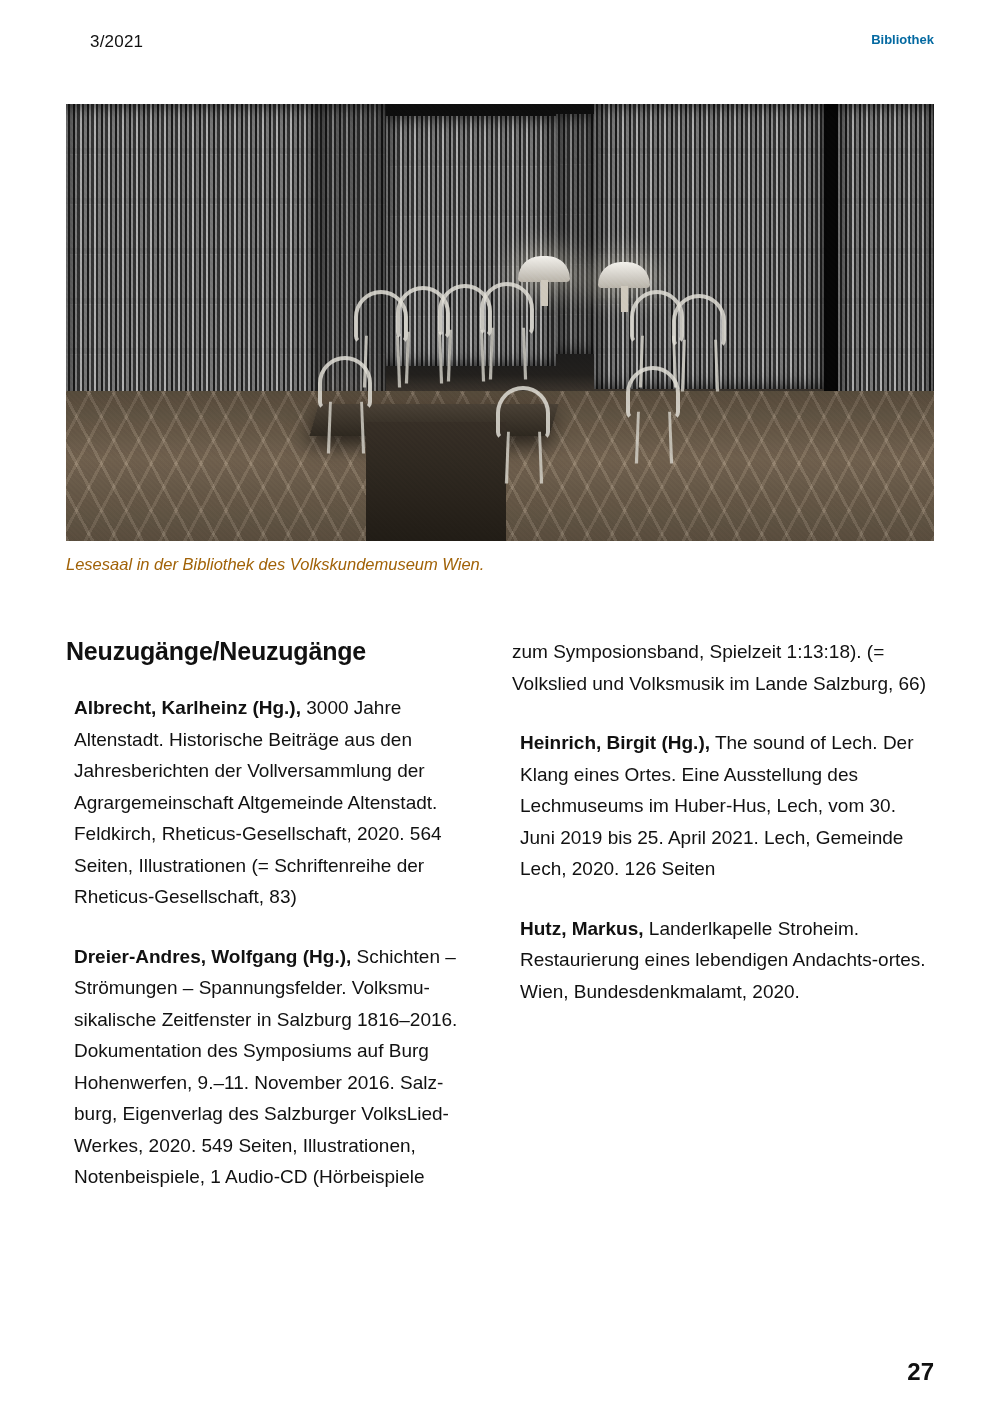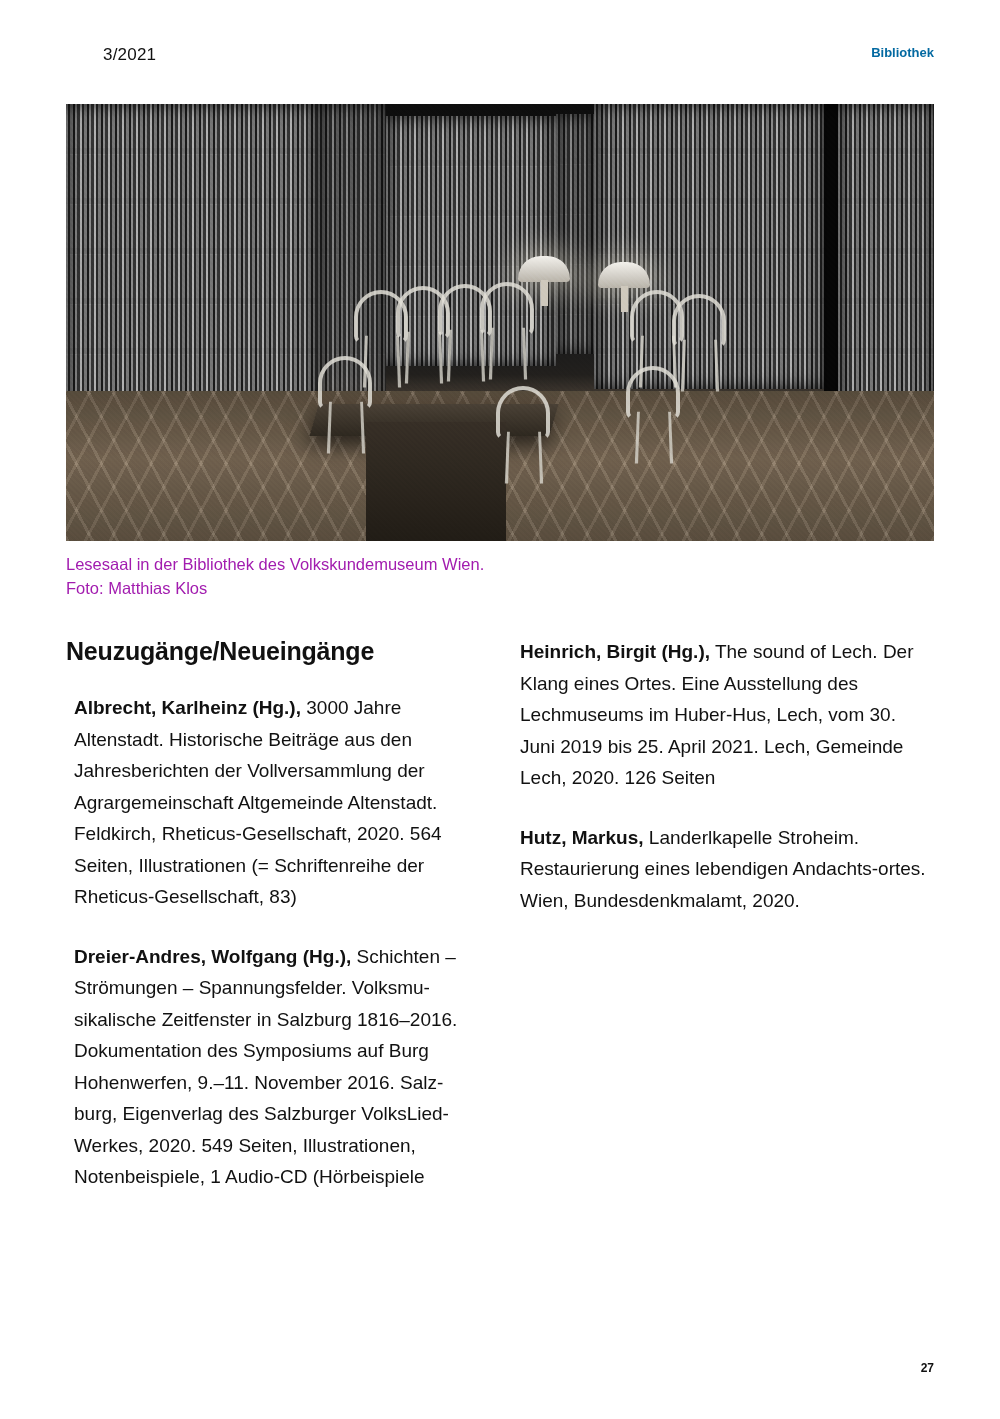--- a/index.html
+++ b/index.html
@@ -19,24 +19,23 @@
     position: relative;
     width: 1000px;
     height: 1419px;
     box-sizing: border-box;
   }
 
   
   .runhead {
     position: absolute;
     top: 32px;
-    left: 79px;
+    left: 66px;
     right: 66px;
     height: 24px;
-    margin-top: 13px;
   }
   .runhead .issue {
     position: absolute;
     left: 24px;
     top: 0;
     font-size: 17px;
     letter-spacing: 0.2px;
     color: #111;
   }
   .runhead .section {
@@ -147,21 +146,22 @@
   }
 
   
   .caption {
     position: absolute;
     left: 66px;
     top: 552px;
     width: 620px;
     font-size: 16.5px;
     line-height: 24px;
-    color: #a21caf;
+    color: #a16207;
+    font-style: italic;
   }
 
   
   .col {
     position: absolute;
     top: 636px;
     width: 418px;
     font-size: 19px;
     line-height: 31.5px;
     color: #111;
@@ -182,22 +182,22 @@
   .entry:last-child { margin-bottom: 0; }
   .entry b { font-weight: bold; }
   .cont-top {
     margin: 0 0 28px 0;
   }
 
   
   .folio {
     position: absolute;
     right: 66px;
-    bottom: 44px;
-    font-size: 12px;
+    bottom: 33px;
+    font-size: 24px;
     font-weight: bold;
   }
 </style>
 </head>
 <body>
 
 <div class="page">
 
   <div class="runhead">
     <span class="issue">3/2021</span>
@@ -250,35 +250,35 @@
       <div class="chair" style="left:252px; top:252px;">
           <div class="legs"></div>
         </div>
 
       <div class="photo-grain"></div>
     </div>
   </div>
 
   <div class="caption">
     <div>Lesesaal in der Bibliothek des Volkskundemuseum Wien.</div>
-    <div>Foto: Matthias Klos</div>
   </div>
 
   <div class="col left">
-    <h1 class="section-title">Neuzugänge/Neueingänge</h1>
+    <h1 class="section-title">Neuzugänge/Neuzugänge</h1>
 
     <p class="entry">
       <b>Albrecht, Karlheinz (Hg.),</b><span> 3000 Jahre Altenstadt. Historische Beiträge aus den Jahresberichten der Vollversammlung der Agrargemeinschaft Altgemeinde Altenstadt. Feldkirch, Rheticus-Gesellschaft, 2020. 564 Seiten, Illustrationen (= Schriftenreihe der Rheticus-Gesellschaft, 83)</span>
     </p>
     <p class="entry">
       <b>Dreier-Andres, Wolfgang (Hg.),</b><span> Schichten – Strömungen – Spannungsfelder. Volksmu-sikalische Zeitfenster in Salzburg 1816–2016. Dokumentation des Symposiums auf Burg Hohenwerfen, 9.–11. November 2016. Salz-burg, Eigenverlag des Salzburger VolksLied-Werkes, 2020. 549 Seiten, Illustrationen, Notenbeispiele, 1 Audio-CD (Hörbeispiele</span>
     </p>
   </div>
 
   <div class="col right">
+    <p class="cont-top">zum Symposionsband, Spielzeit 1:13:18). (= Volkslied und Volksmusik im Lande Salzburg, 66)</p>
 
     <p class="entry">
       <b>Heinrich, Birgit (Hg.),</b><span> The sound of Lech. Der Klang eines Ortes. Eine Ausstellung des Lechmuseums im Huber-Hus, Lech, vom 30. Juni 2019 bis 25. April 2021. Lech, Gemeinde Lech, 2020. 126 Seiten</span>
     </p>
     <p class="entry">
       <b>Hutz, Markus,</b><span> Landerlkapelle Stroheim. Restaurierung eines lebendigen Andachts-ortes. Wien, Bundesdenkmalamt, 2020.</span>
     </p>
   </div>
 
   <div class="folio">27</div>

